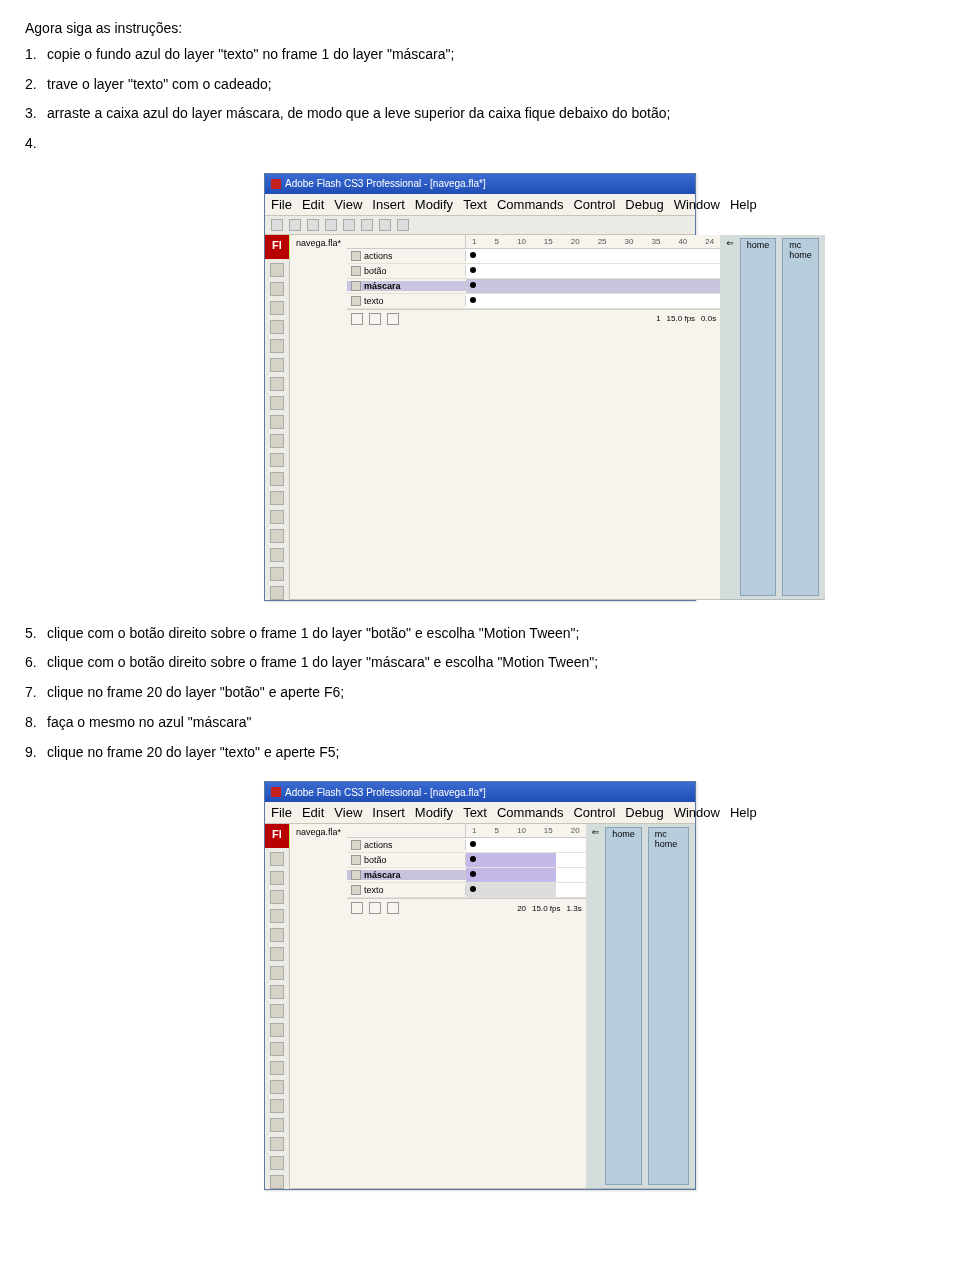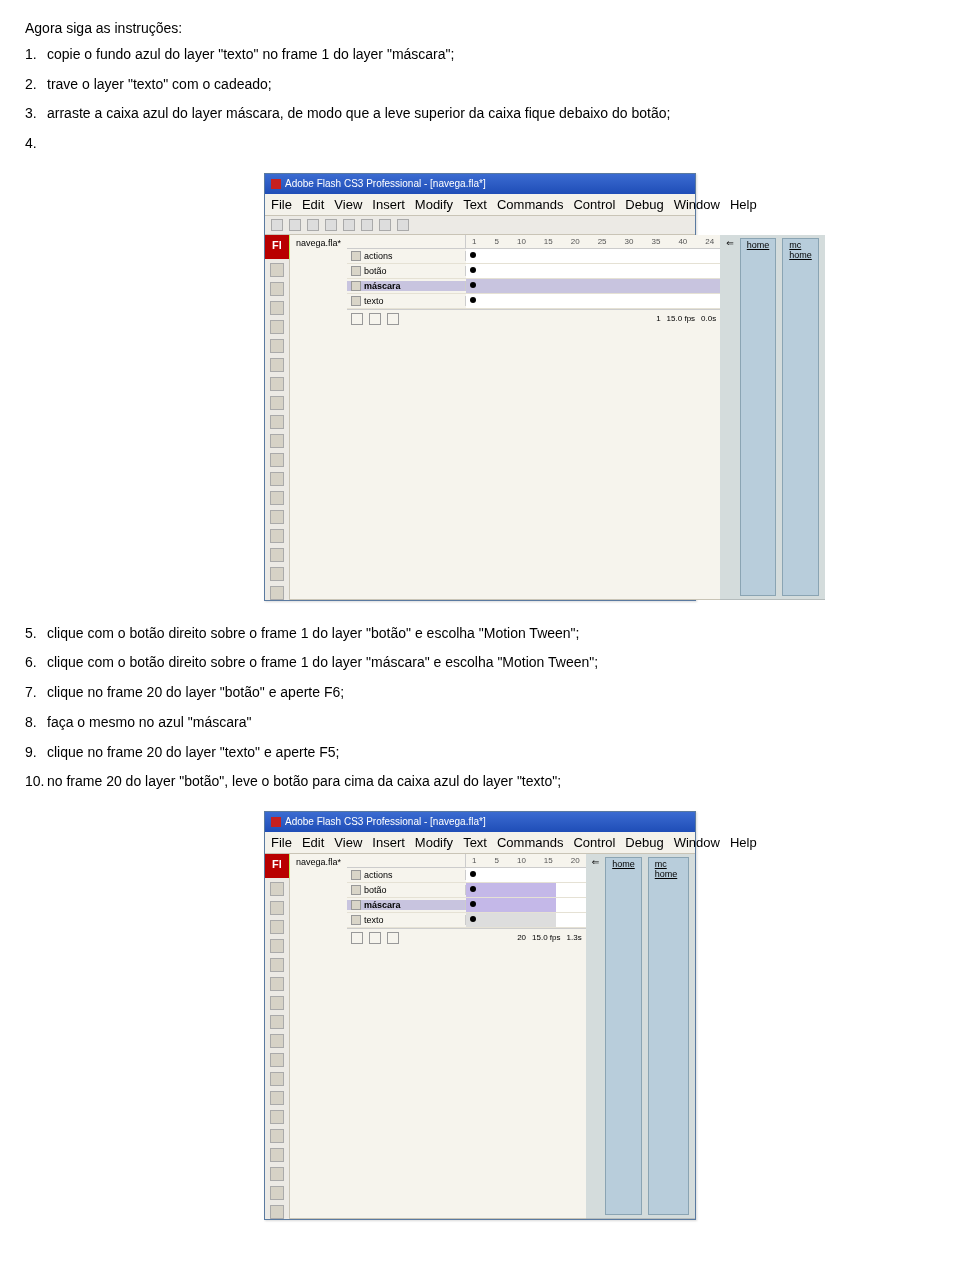--- a/index.html
+++ b/index.html
@@ -183,21 +183,21 @@
   .tl-ctrl .spacer{flex:1;}
   .breadcrumb {
     background:#d4dcdc;
     padding:3px 6px;
     font-size:9px;
     display:flex;
     gap:6px;
     border-bottom:1px solid #b5bcbc;
   }
   .breadcrumb span{
-    background:#b8cddb;padding:1px 6px;border:1px solid #8aa4b3;text-decoration:underline;
+    background:#b8cddb;padding:1px 6px;border:1px solid #8aa4b3;
   }
   .stage {
     background: linear-gradient(#e8e6de, #d8d5cb);
     height: 210px;
     position: relative;
     overflow:hidden;
   }
   .books {
     position:absolute;
     left:30px; top:85px;
@@ -418,24 +418,20 @@
     <div class="instr-txt">clique no frame 20 do layer "botão" e aperte F6;</div>
   </div>
   <div class="instr-row">
     <div class="instr-num">8.</div>
     <div class="instr-txt">faça o mesmo no azul "máscara"</div>
   </div>
   <div class="instr-row">
     <div class="instr-num">9.</div>
     <div class="instr-txt">clique no frame 20 do layer "texto" e aperte F5;</div>
   </div>
-  <div class="instr-row">
-    <div class="instr-num">10.</div>
-    <div class="instr-txt">no frame 20 do layer "botão", leve o botão para cima da caixa azul do layer "texto";</div>
-  </div>
 </div>
 
 <div class="screenshot-wrap">
   <div class="flash-window">
     <div class="titlebar">
       <span class="red-sq"></span>
       <span>Adobe Flash CS3 Professional - [navega.fla*]</span>
     </div>
     <div class="menubar">
       <span>File</span>

